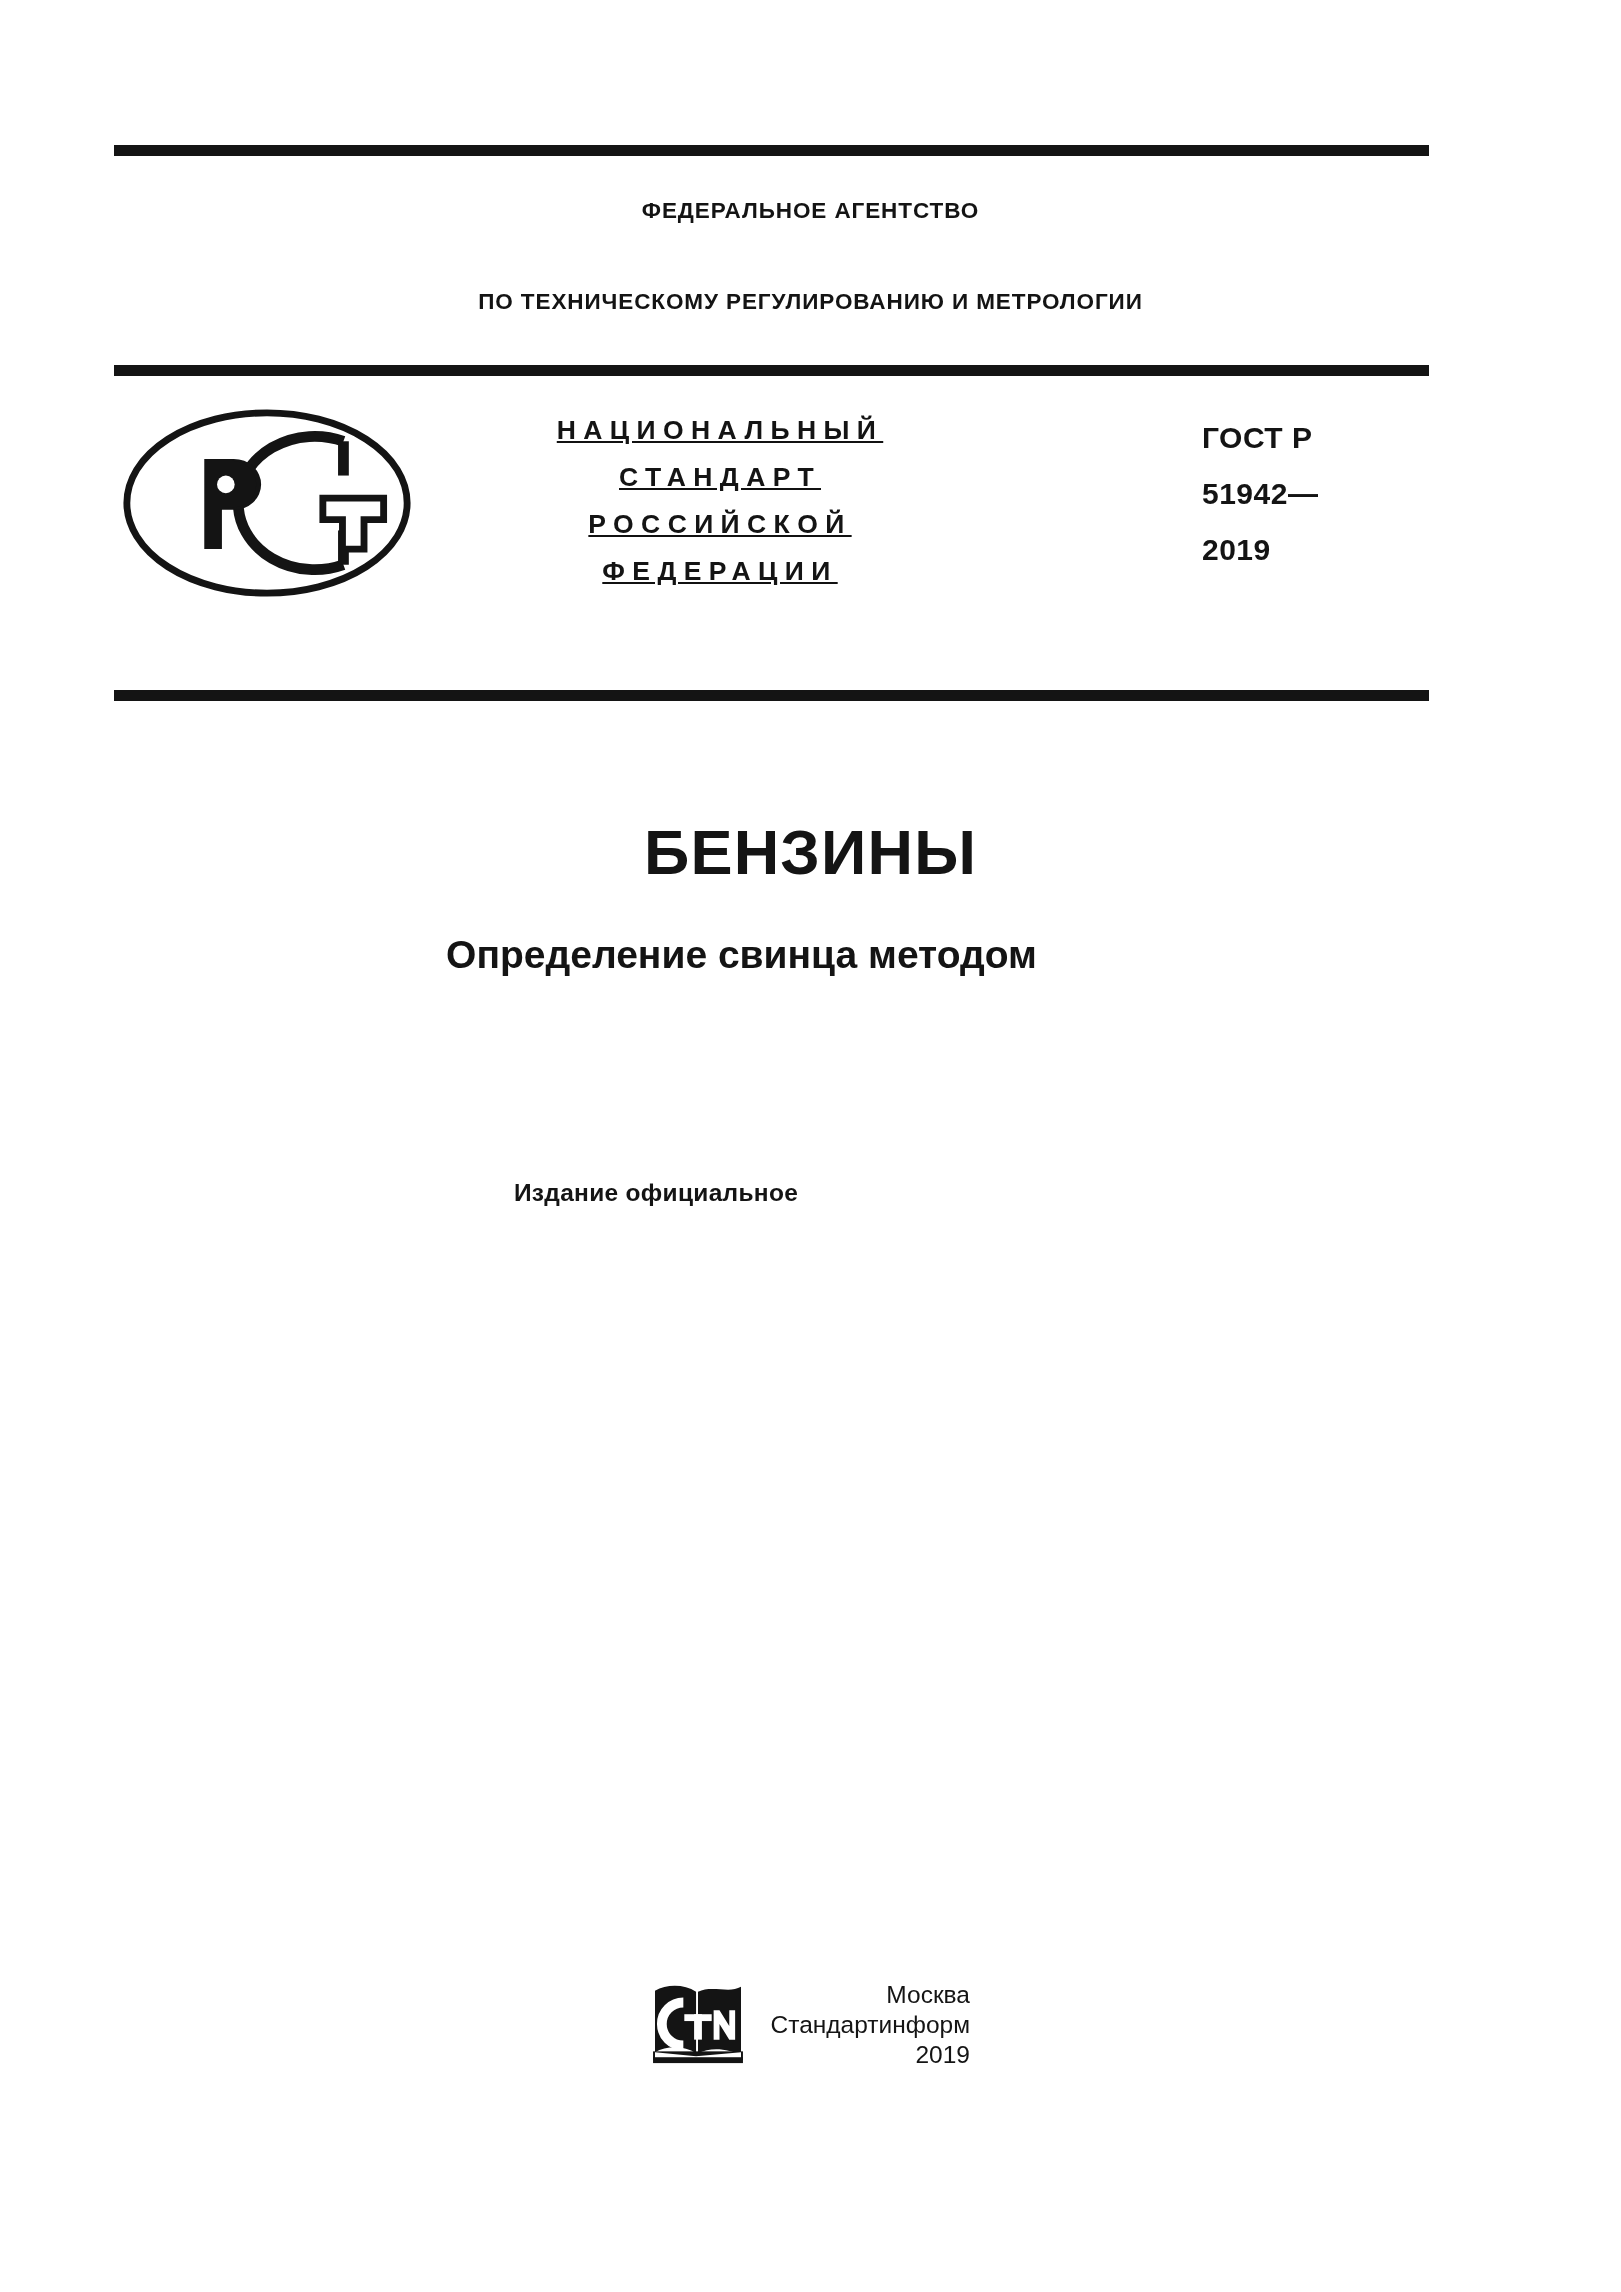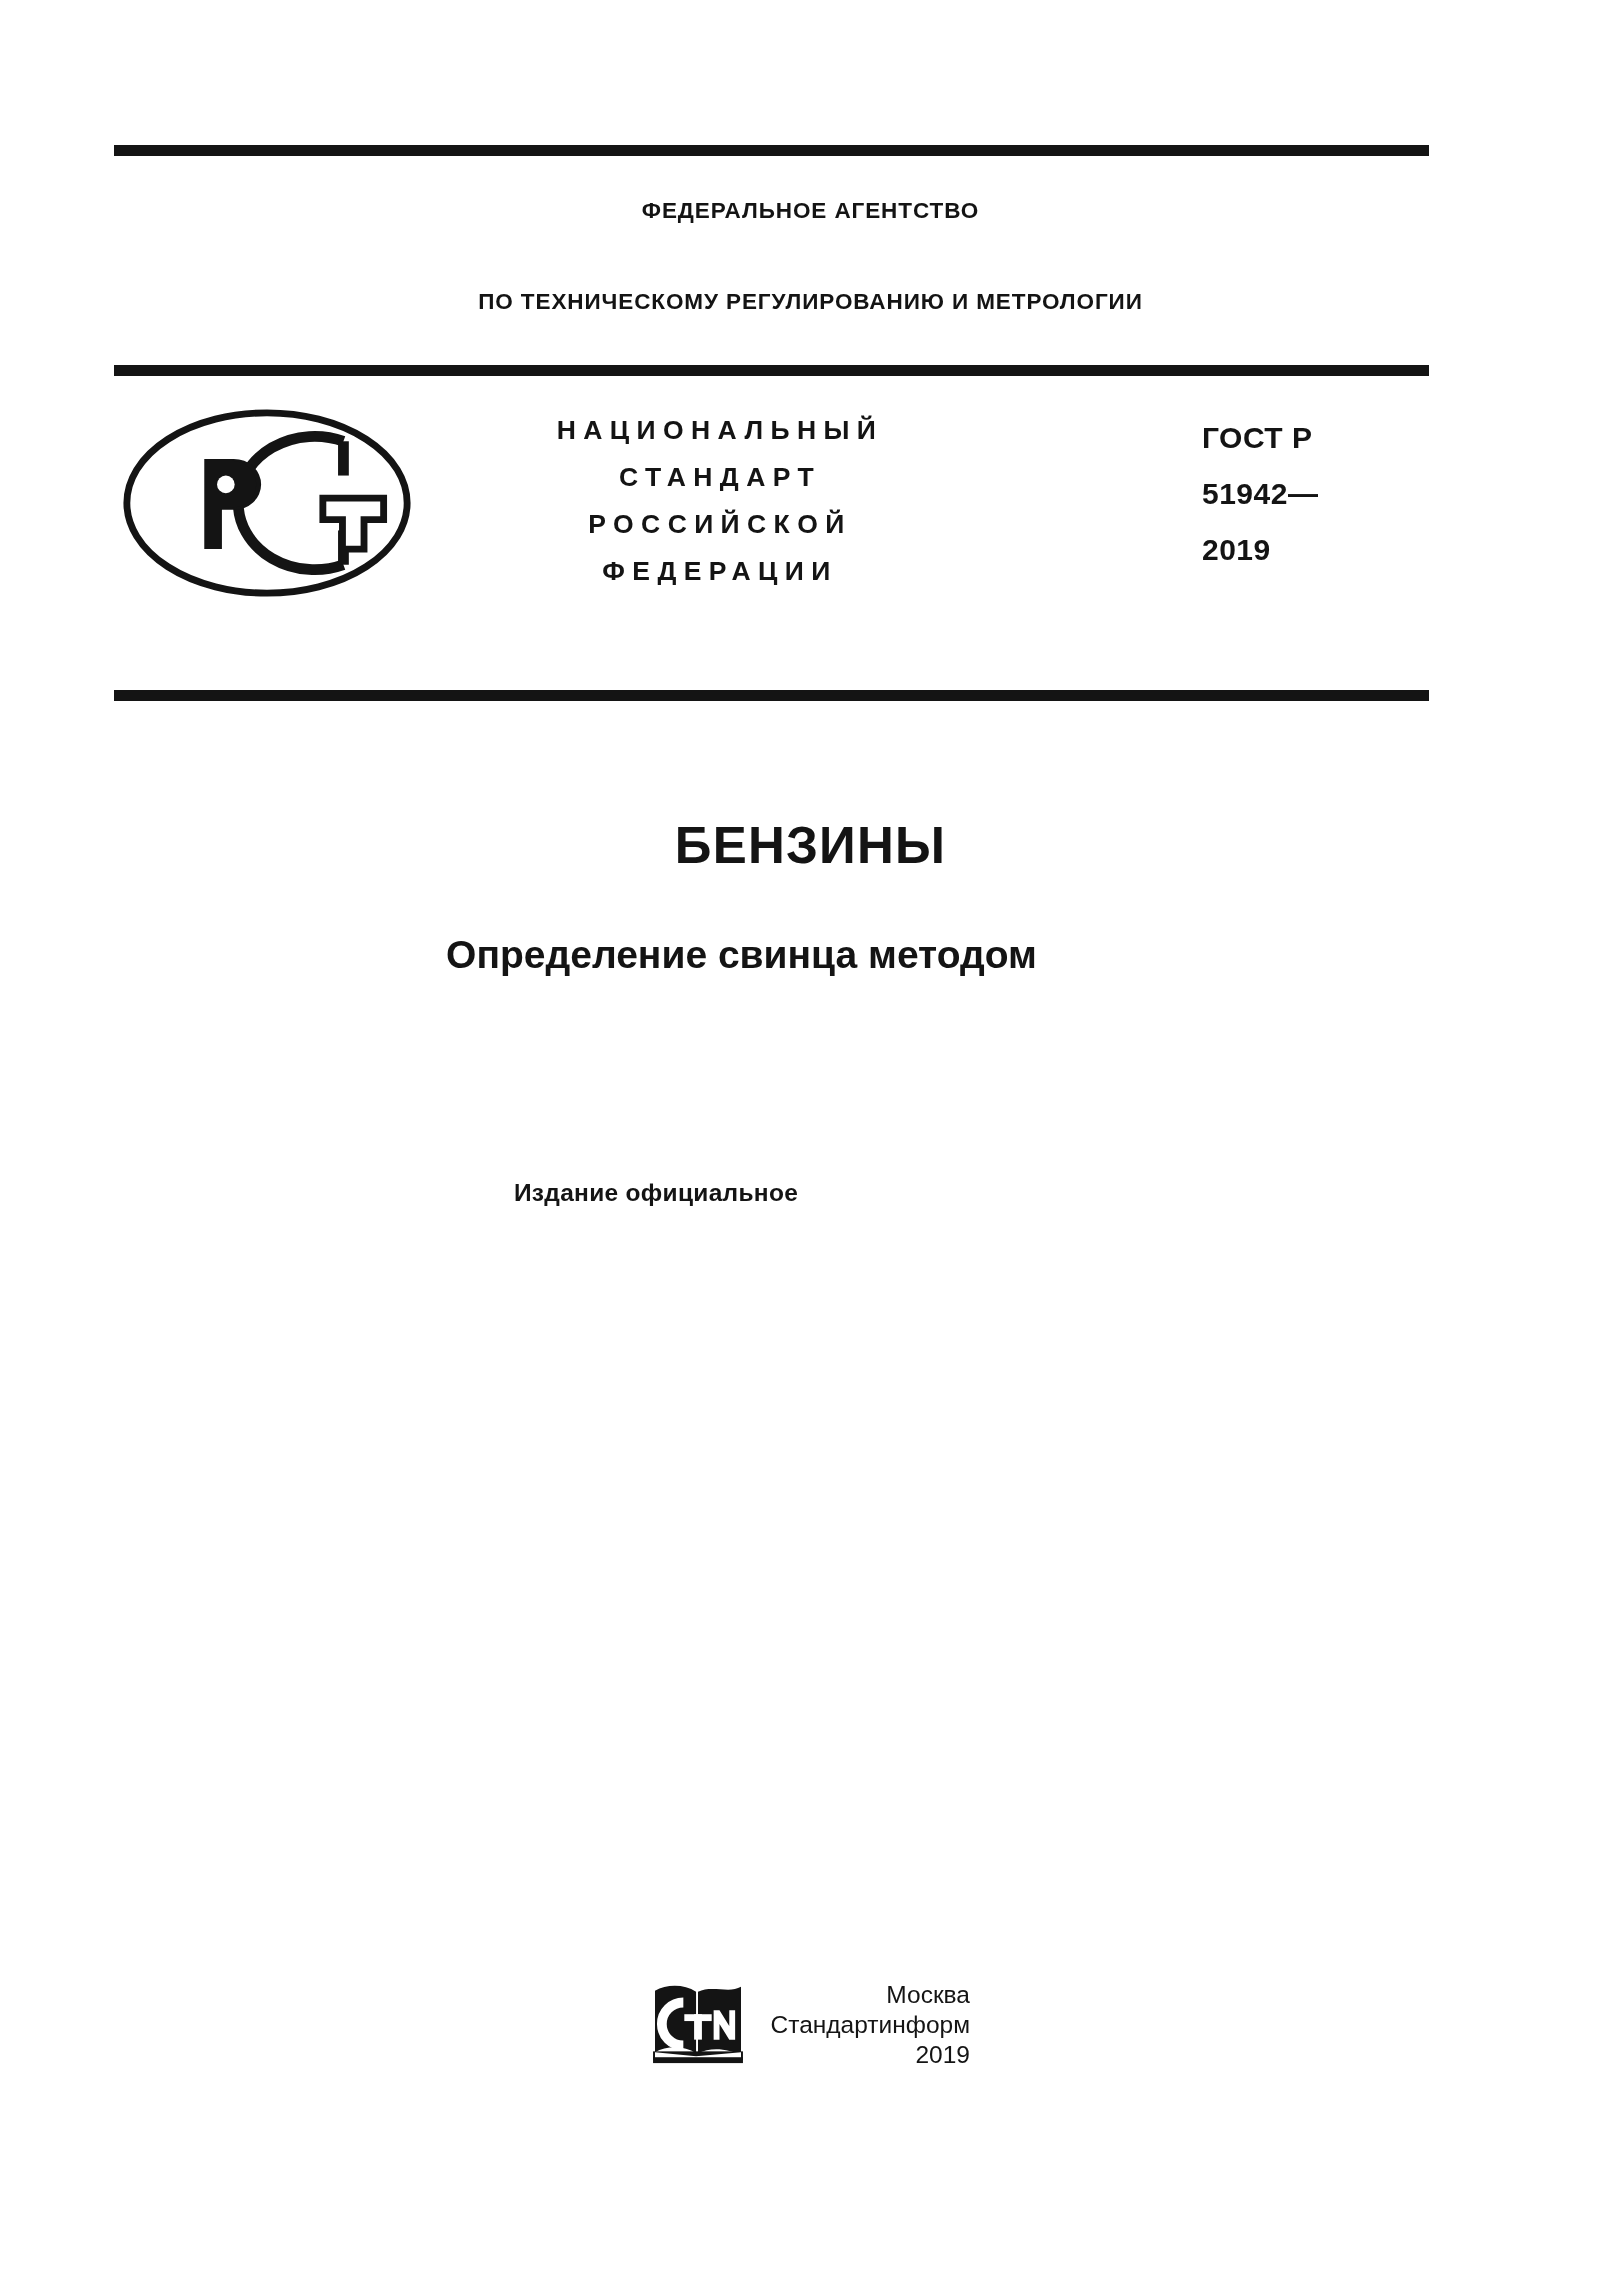--- a/index.html
+++ b/index.html
@@ -57,20 +57,21 @@
   }
   .emblem svg { display: block; width: 100%; height: 100%; }
 
   
   .ns-block {
     position: absolute;
     left: 421px;
     top: 407px;
     width: 598px;
     text-align: center;
+    text-decoration: underline;
   }
   .ns-line {
     font-weight: bold;
     font-size: 26.5px;
     letter-spacing: 7.4px;
     line-height: 47px;
     color: #141414;
     white-space: nowrap;
   }
 
@@ -92,21 +93,21 @@
   }
 
   
   .main-title {
     position: absolute;
     left: 0;
     top: 816px;
     width: 1621px;
     text-align: center;
     font-weight: bold;
-    font-size: 51px;
+    font-size: 63px;
     letter-spacing: 1.2px;
     color: #141414;
   }
 
   .subtitle {
     position: absolute;
     left: 0;
     top: 924px;
     width: 1483px;
     text-align: center;

